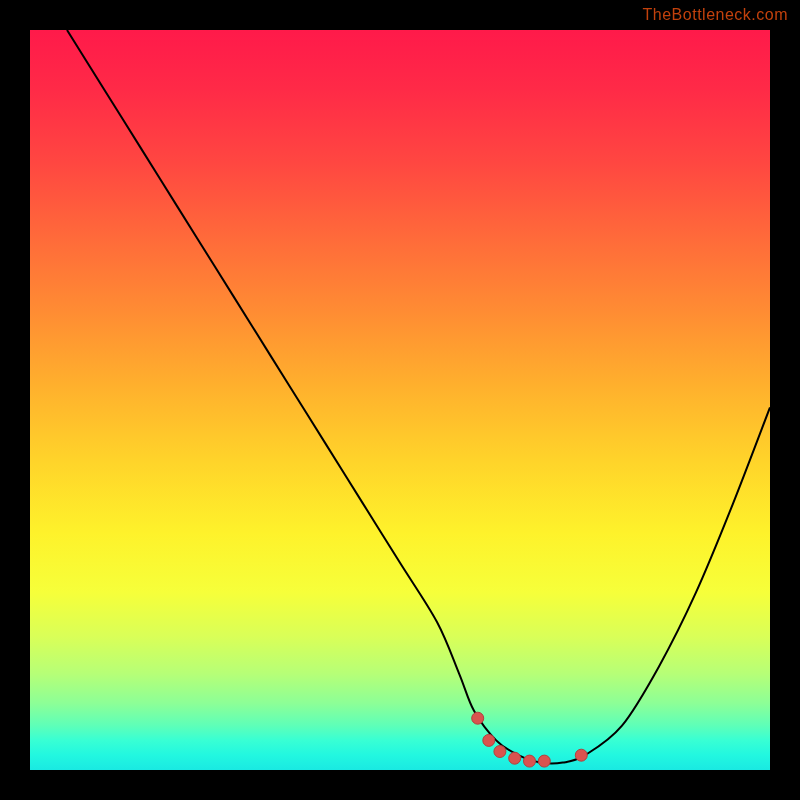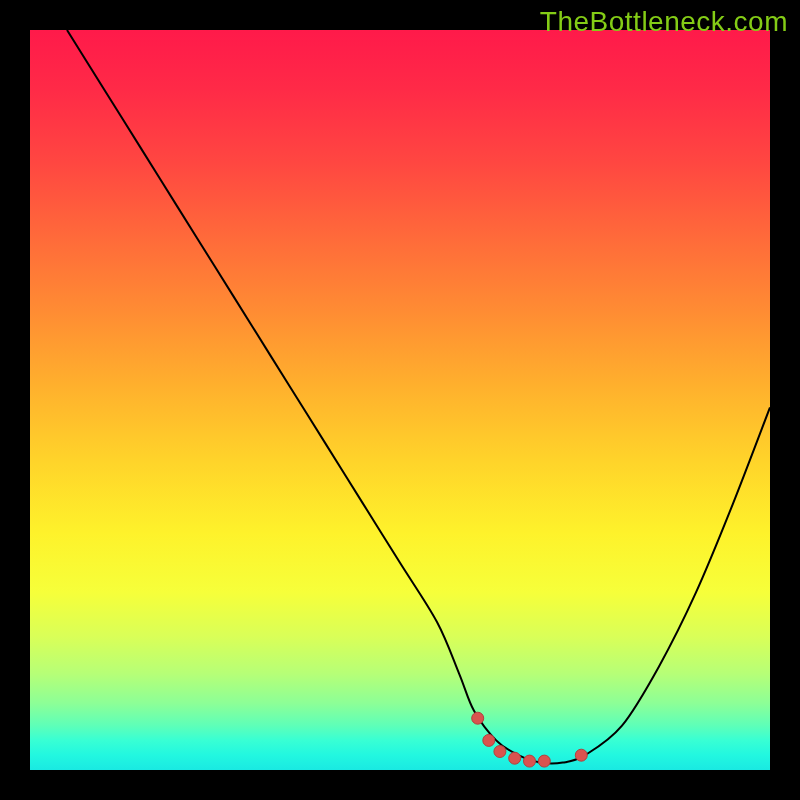--- a/index.html
+++ b/index.html
@@ -13,22 +13,22 @@
   .container {
     position: relative;
     width: 800px;
     height: 800px;
     background: #000;
   }
   .watermark {
     position: absolute;
     top: 6px;
     right: 12px;
-    color: #84cc16;
-    font-size: 28px;
+    color: #c2410c;
+    font-size: 16px;
     font-weight: 500;
     letter-spacing: 0.5px;
     z-index: 10;
   }
   .plot {
     position: absolute;
     left: 30px;
     top: 30px;
     width: 740px;
     height: 740px;

